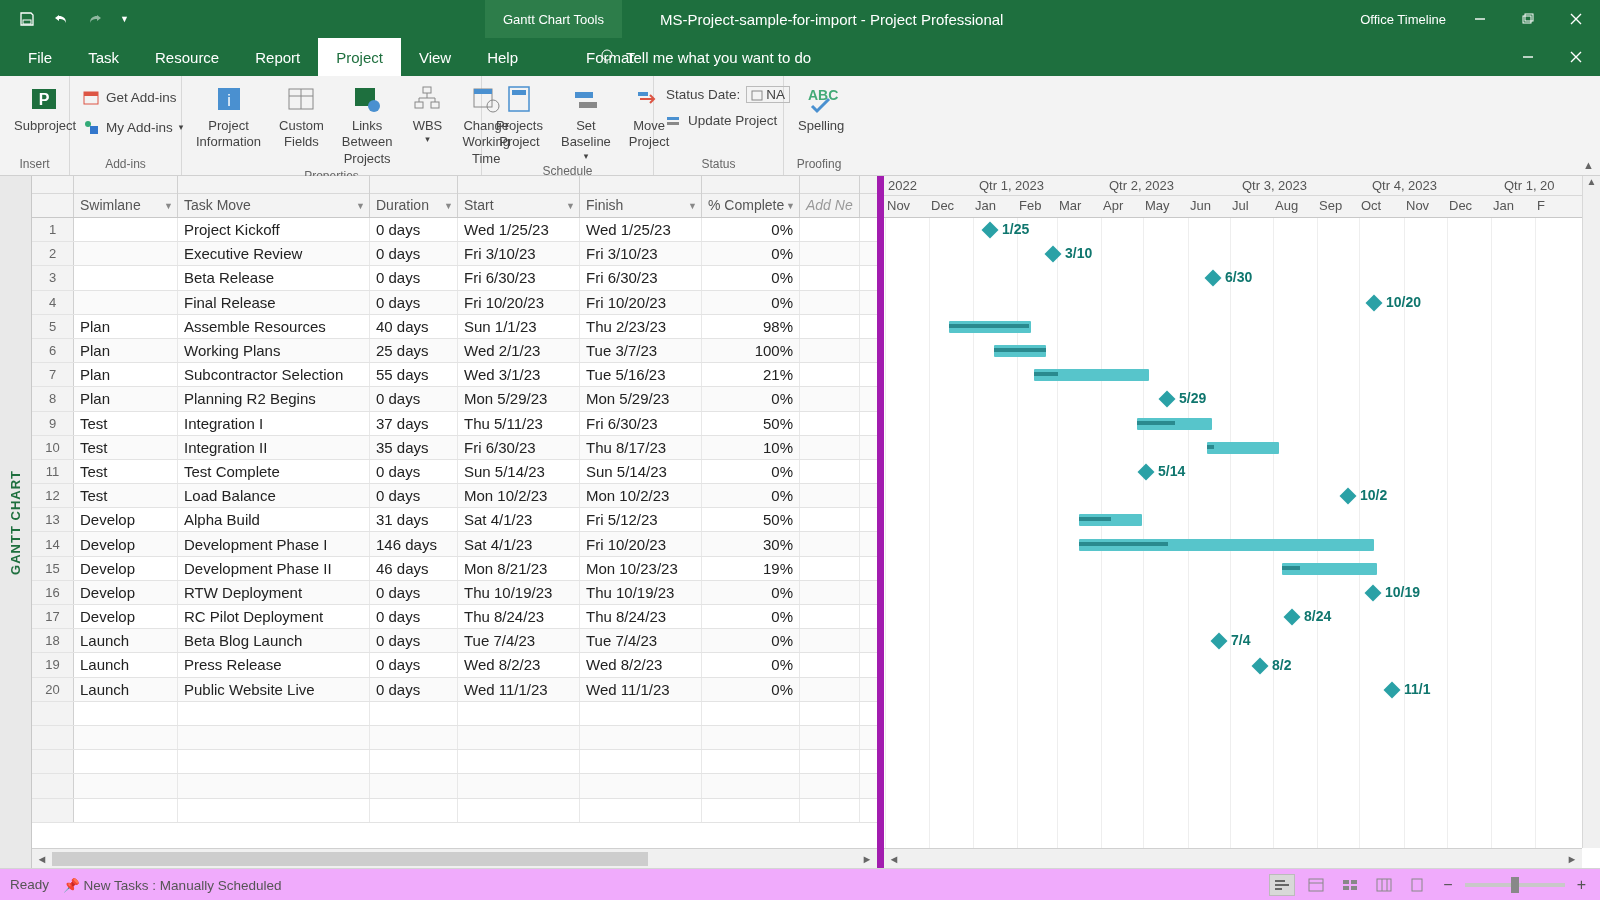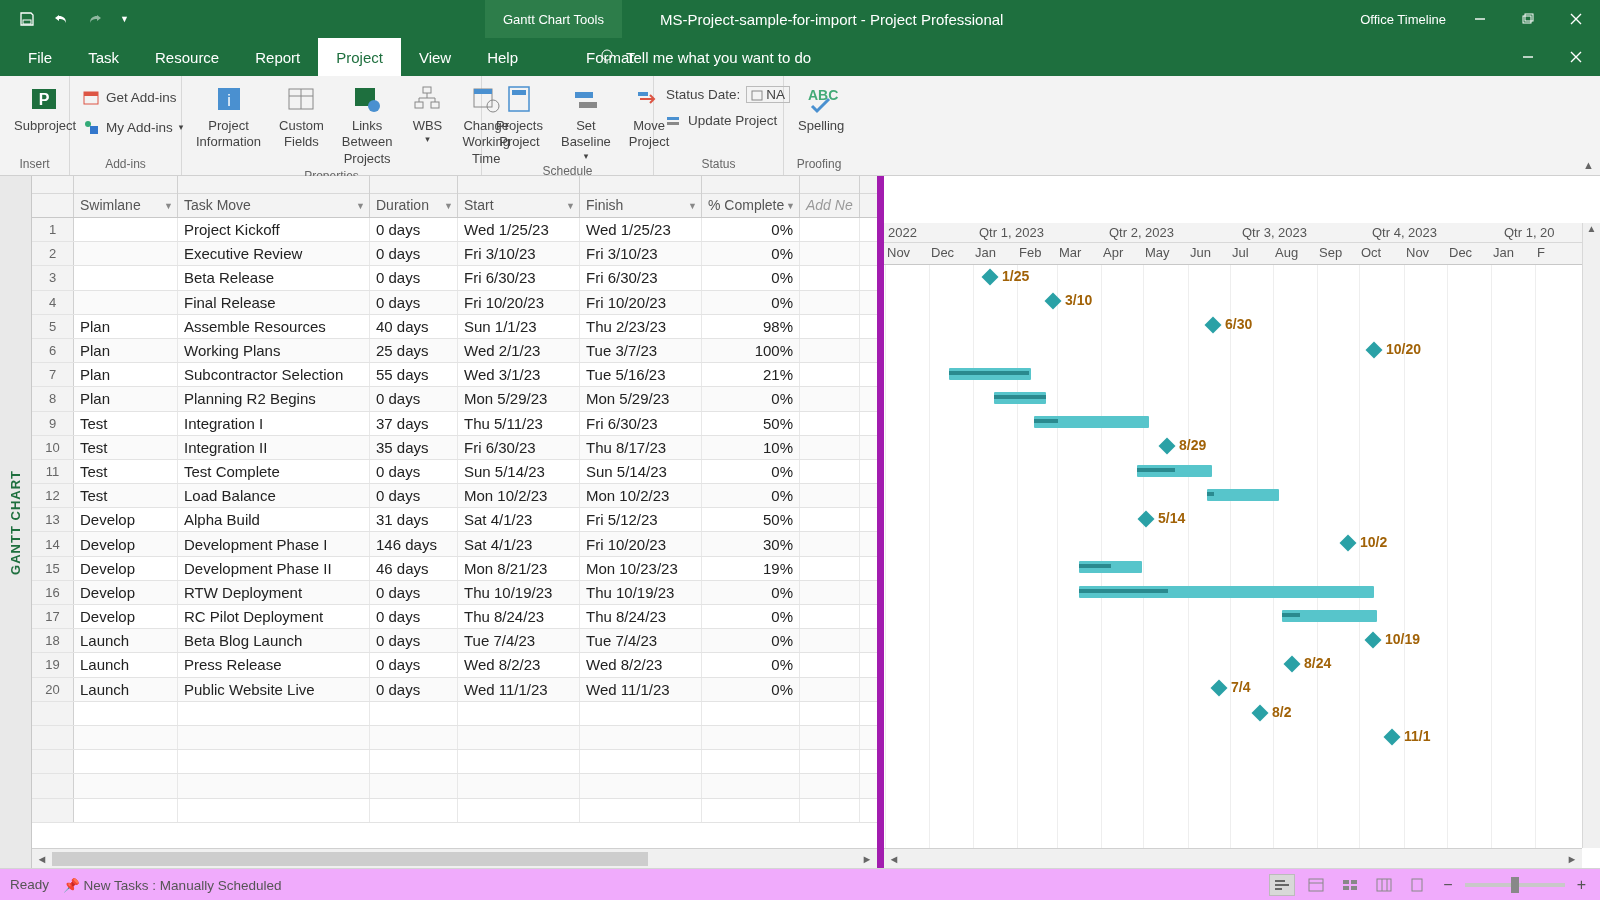--- a/index.html
+++ b/index.html
@@ -58,32 +58,32 @@
 .w-start { width:122px; }
 .w-finish { width:122px; }
 .w-pct { width:98px; }
 .w-addnew { width:60px; font-style:italic; color:#999; }
 .sheet-hscroll { height:20px; background:#f0f0f0; border-top:1px solid #d0d0d0; display:flex; align-items:center; position:relative; }
 .sheet-hscroll .arrow { width:20px; text-align:center; font-size:11px; color:#666; }
 .sheet-hscroll .track { flex:1; height:14px; background:#f0f0f0; position:relative; }
 .sheet-hscroll .thumb { position:absolute; height:14px; background:#cdcdcd; }
 
 
-.gantt { flex:1; display:flex; flex-direction:column; position:relative;margin-top:47px; }
+.gantt { flex:1; display:flex; flex-direction:column; position:relative; }
 .gantt-head { height:42px; background:#f3f3f3; border-bottom:1px solid #c8c8c8; position:relative; }
 .gantt-head .qrow { position:absolute; left:0; right:0; top:0; height:20px; border-bottom:1px solid #d8d8d8; }
 .gantt-head .mrow { position:absolute; left:0; right:0; top:20px; height:22px; }
 .gantt-head .qlabel, .gantt-head .mlabel { position:absolute; font-size:13px; color:#555; top:2px; }
 .gantt-body { flex:1; position:relative; overflow:hidden; }
 .gridline { position:absolute; top:0; bottom:0; width:1px; background:#eee; }
 .grow { position:absolute; left:0; right:0; height:24.2px; }
 .bar { position:absolute; height:12px; background:#57c5cb; top:6px; border-radius:1px; }
 .bar .prog { position:absolute; left:0; top:3px; height:4px; background:#2a8a8f; }
 .milestone { position:absolute; width:12px; height:12px; background:#2aa1a6; transform:rotate(45deg); top:6px; }
-.mlabel-txt { position:absolute; font-size:14px; font-weight:600; color:#a16207; top:3px; white-space:nowrap; }
+.mlabel-txt { position:absolute; font-size:14px; font-weight:600; color:#0f766e; top:3px; white-space:nowrap; }
 .vscroll { position:absolute; right:0; top:0; bottom:20px; width:18px; background:#f0f0f0; border-left:1px solid #d8d8d8; }
 .vscroll .varrow { height:18px; text-align:center; font-size:10px; color:#666; }
 .ghscroll { position:absolute; left:0; right:18px; bottom:0; height:20px; background:#f0f0f0; border-top:1px solid #d0d0d0; display:flex; align-items:center; }
 .ghscroll .arrow { width:20px; text-align:center; font-size:11px; color:#666; }
 
 
 .statusbar { position:absolute; left:0; right:0; bottom:0; height:32px; background:#f0abfc; border-top:1px solid #d4d4d4; display:flex; align-items:center; padding:0 10px; font-size:13.5px; color:#555; gap:14px; }
 .statusbar .right { margin-left:auto; display:flex; align-items:center; gap:8px; }
 .viewbtn { width:26px; height:22px; border:1px solid transparent; display:flex; align-items:center; justify-content:center; }
 .viewbtn.active { background:#d8d8d8; border-color:#bbb; }
@@ -709,21 +709,21 @@
             <div class="prog" style="width: 100%;"></div>
           </div>
         </div>
         <div class="grow" style="top: 145.2px;">
           <div class="bar" style="left: 150px; width: 115px;">
             <div class="prog" style="width: 21%;"></div>
           </div>
         </div>
         <div class="grow" style="top: 169.4px;">
           <div class="milestone" style="left: 277px;"></div>
-          <div class="mlabel-txt" style="left: 295px;">8/29</div>
+          <div class="mlabel-txt" style="left: 295px;">5/29</div>
         </div>
         <div class="grow" style="top: 193.6px;">
           <div class="bar" style="left: 253px; width: 75px;">
             <div class="prog" style="width: 50%;"></div>
           </div>
         </div>
         <div class="grow" style="top: 217.8px;">
           <div class="bar" style="left: 323px; width: 72px;">
             <div class="prog" style="width: 10%;"></div>
           </div>

